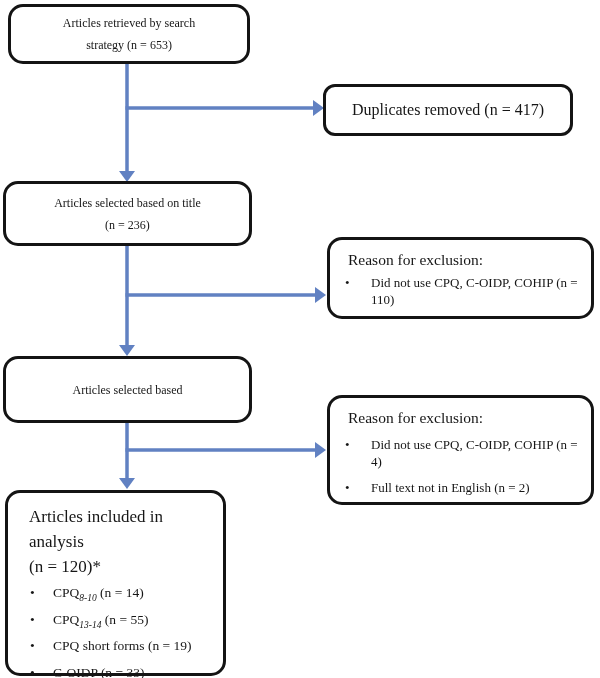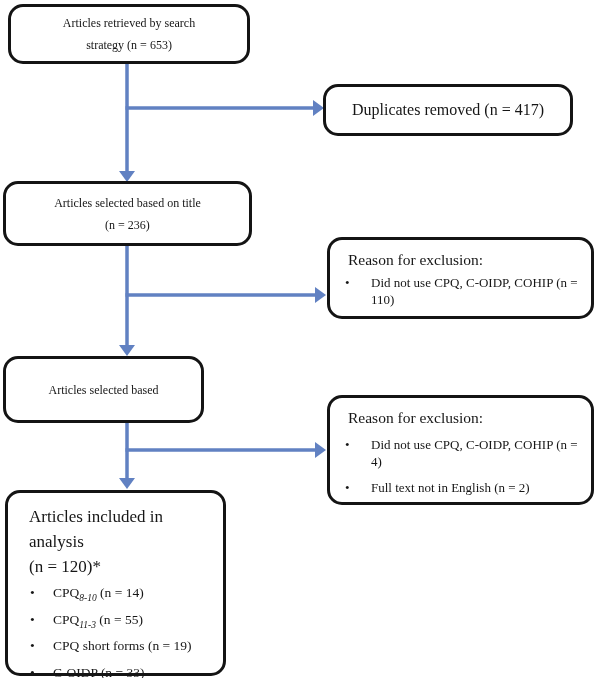--- a/index.html
+++ b/index.html
@@ -22,24 +22,24 @@
   .center-box {
     display: flex;
     flex-direction: column;
     justify-content: center;
     text-align: center;
     font-size: 12px;
     line-height: 22px;
   }
   
   .box-retrieved  { left: 8px;   top: 4px;   width: 242px; height: 60px; }
-  .box-duplicates { left: 323px; top: 84px;  width: 250px; height: 52px; font-size: 16px; }
+  .box-duplicates { left: 323px; top: 84px;  width: 250px; height: 52px; font-size: 16px; border-radius: 12px; }
   .box-title-sel  { left: 3px;   top: 181px; width: 249px; height: 65px; }
   .box-excl1      { left: 327px; top: 237px; width: 267px; height: 82px; }
-  .box-abstract   { left: 3px;   top: 356px; width: 201px; height: 67px; gap: 20px; }
+  .box-abstract   { left: 3px;   top: 356px; width: 249px; height: 67px; gap: 20px; }
   .box-excl2      { left: 327px; top: 395px; width: 267px; height: 110px; }
   .box-included   { left: 5px;   top: 490px; width: 221px; height: 186px; }
 
   
   .excl-heading { font-size: 15.5px; line-height: 19px; margin: 10px 10px 0 18px; }
   .excl-item { display: flex; font-size: 13px; line-height: 17px; margin: 5px 6px 0 15px; }
   .excl2 .excl-item { margin-top: 9px; }
   .excl-marker { width: 26px; flex: none; font-size: 13px; }
   .excl-text { flex: 1; }
 
@@ -117,21 +117,21 @@
     <div class="inc-title">
       <div>Articles included in analysis</div>
       <div>(n = 120)*</div>
     </div>
     <div class="inc-item">
       <span class="inc-marker">•</span>
       <span class="inc-text"><span>CPQ</span><span class="inc-sub">8-10</span><span> (n = 14)</span></span>
     </div>
     <div class="inc-item">
       <span class="inc-marker">•</span>
-      <span class="inc-text"><span>CPQ</span><span class="inc-sub">11-3</span><span> (n = 55)</span></span>
+      <span class="inc-text"><span>CPQ</span><span class="inc-sub">13-14</span><span> (n = 55)</span></span>
     </div>
     <div class="inc-item">
       <span class="inc-marker">•</span>
       <span class="inc-text"><span>CPQ short forms (n = 19)</span><span class="inc-sub"></span><span></span></span>
     </div>
     <div class="inc-item">
       <span class="inc-marker">•</span>
       <span class="inc-text"><span>C-OIDP (n = 33)</span><span class="inc-sub"></span><span></span></span>
     </div>
     <div class="inc-item">

